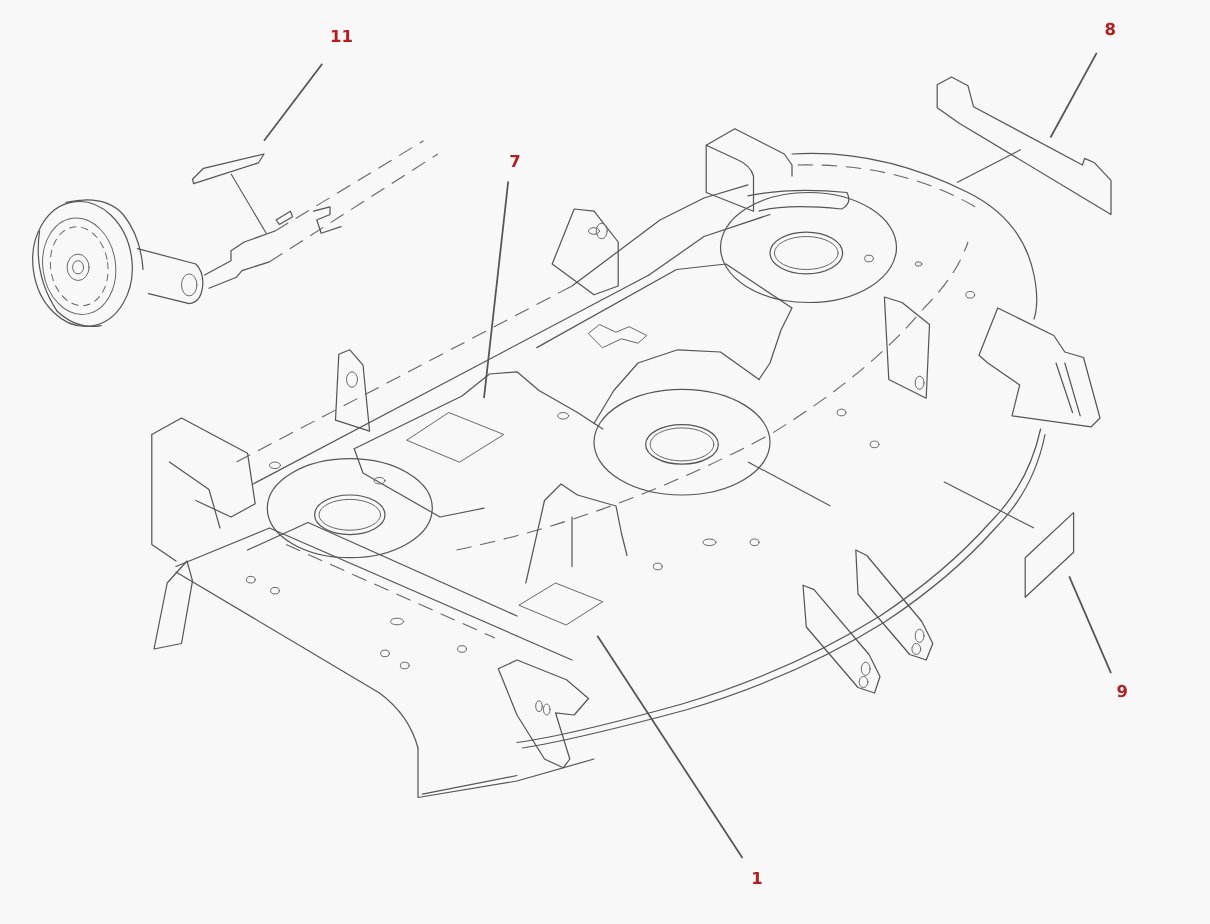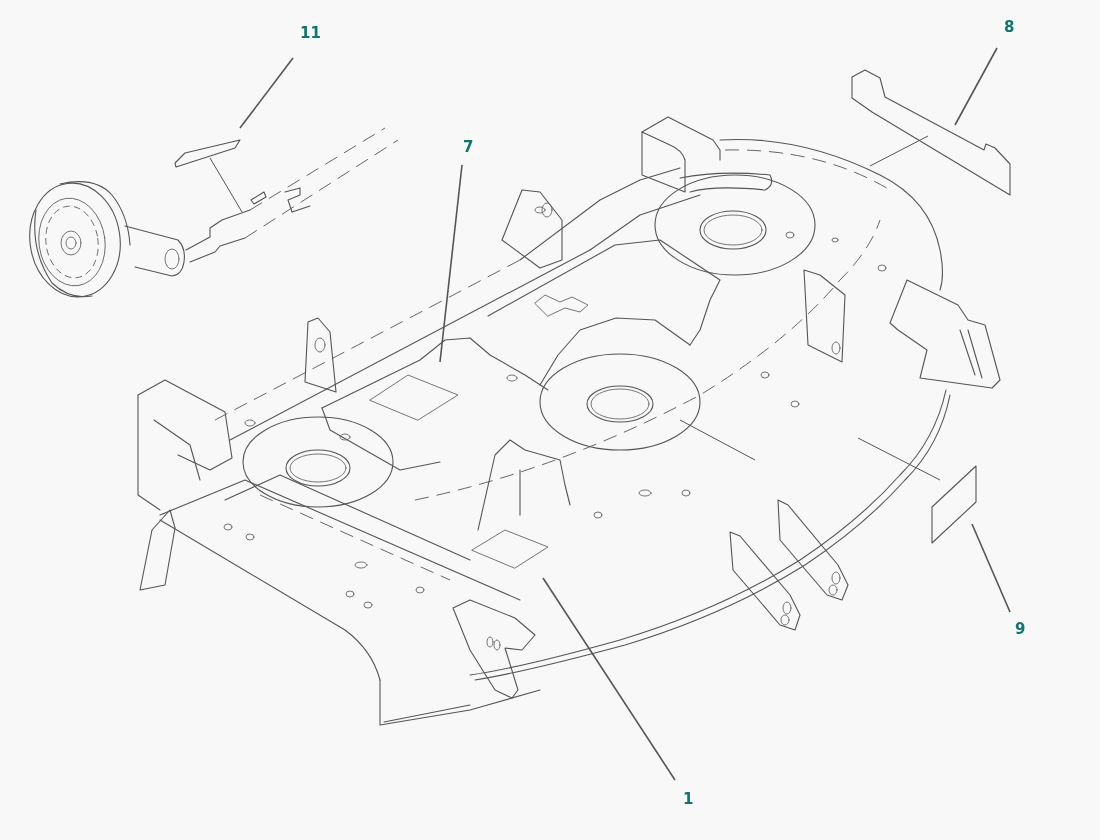--- a/index.html
+++ b/index.html
@@ -8,21 +8,21 @@
       background: #f8f8f8;
       font-family: "Liberation Sans", sans-serif;
     }
     #diagram { position: absolute; left: 0; top: 0; width: 1100px; height: 840px; }
     .ln { fill: none; stroke: #555; stroke-width: 1.1; stroke-linejoin: round; stroke-linecap: round; }
     .lnt { fill: none; stroke: #666; stroke-width: 0.9; stroke-linejoin: round; stroke-linecap: round; }
     .dash { fill: none; stroke: #666; stroke-width: 1; stroke-dasharray: 14 8; }
     .leader { fill: none; stroke: #555; stroke-width: 1.6; }
     .leader-thin { fill: none; stroke: #555; stroke-width: 1; }
     .callout {
-      position: absolute; font-size: 15px; font-weight: bold; color: #0f766e;
+      position: absolute; font-size: 15px; font-weight: bold; color: #b91c1c;
       font-family: "DejaVu Sans", sans-serif;
     }
   </style>
 </head>
 <body>
 
 <svg id="diagram" viewBox="0 0 1100 840" xmlns="http://www.w3.org/2000/svg">
 
   <g>
 

